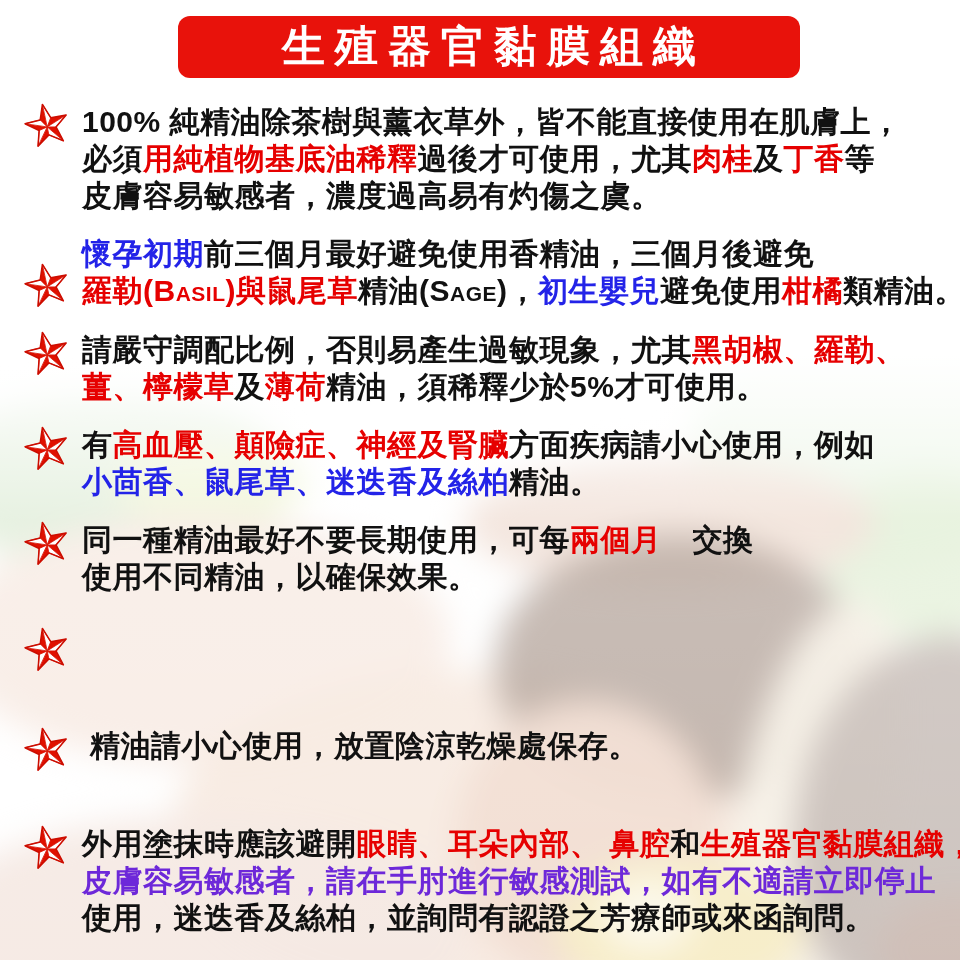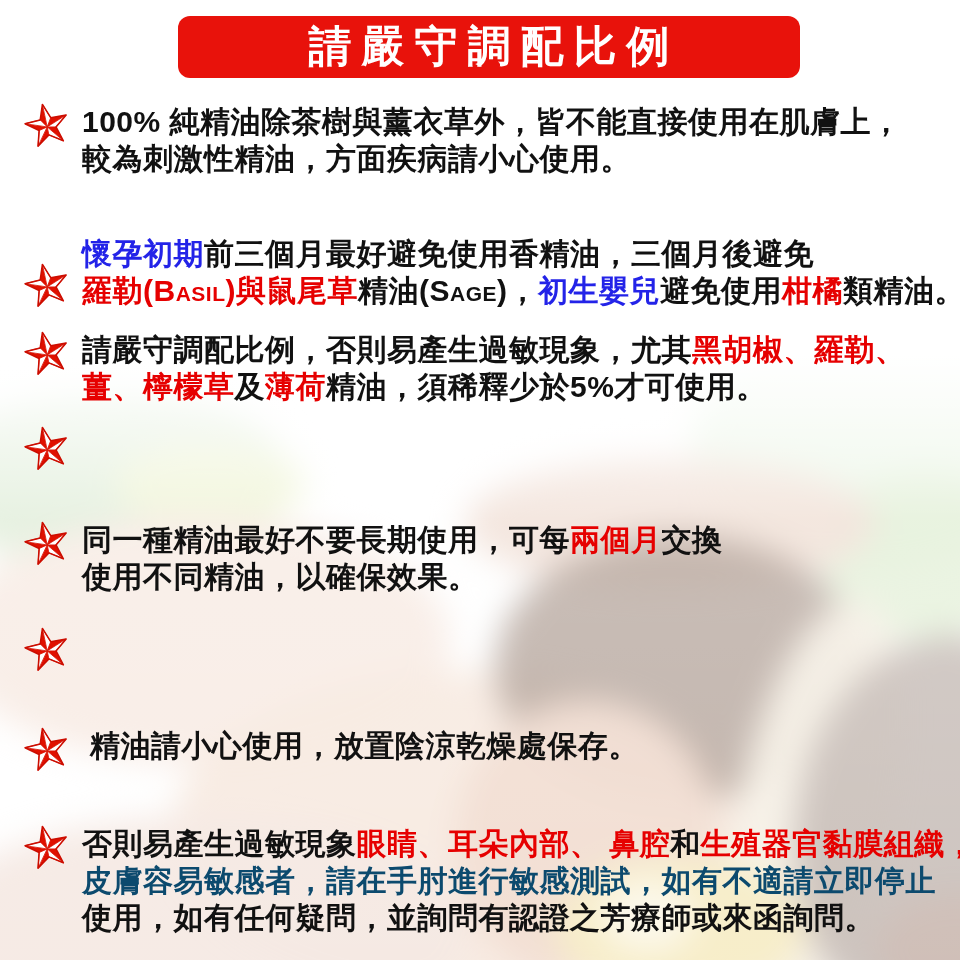--- a/index.html
+++ b/index.html
@@ -72,21 +72,21 @@
     <div class="blob b-face"></div>
     <div class="blob b-towel"></div>
     <div class="blob b-robe"></div>
     <div class="blob b-orchid"></div>
     <div class="blob b-orchid2"></div>
     <div class="blob b-wood"></div>
   </div>
   <div class="bg-overlay"></div>
 
   <div class="title-banner" style="background: rgb(232, 18, 11);">
-    <span style="color: rgb(255, 255, 255);">請嚴守調配比例</span>
+    <span style="color: rgb(255, 255, 255);">生殖器官黏膜組織</span>
   </div>
 
   <div class="bullets" id="bullets">
     <div class="bullet">
       <span class="star">
         <svg width="46" height="46" viewBox="0 0 48 48" aria-hidden="true">
           <g transform="rotate(-12 24 24)">
             <path d="M24,25 L18.4,16.3 L24,1 Z" fill="#e01000"></path>
             <path d="M24,25 L24,1 L29.6,16.3 Z" fill="#ffffff" stroke="#d40f00" stroke-width="0.8"></path>
             <path d="M24,25 L29.6,16.3 L45.9,16.9 Z" fill="#e01000"></path>
@@ -96,21 +96,22 @@
             <path d="M24,25 L24,33.5 L10.5,42.6 Z" fill="#e01000"></path>
             <path d="M24,25 L10.5,42.6 L15,26.9 Z" fill="#ffffff" stroke="#d40f00" stroke-width="0.8"></path>
             <path d="M24,25 L15,26.9 L2.1,16.9 Z" fill="#e01000"></path>
             <path d="M24,25 L2.1,16.9 L18.4,16.3 Z" fill="#ffffff" stroke="#d40f00" stroke-width="0.8"></path>
             <polygon points="24,1 29.6,16.3 45.9,16.9 33,26.9 37.5,42.6 24,33.5 10.5,42.6 15,26.9 2.1,16.9 18.4,16.3" fill="none" stroke="#cc0d00" stroke-width="1.6" stroke-linejoin="round"></polygon>
           </g>
         </svg>
       </span>
       <div class="bullet-text">
           <div class="line"><span style="color: rgb(17, 17, 17);">100% 純精油除茶樹與薰衣草外，皆不能直接使用在肌膚上，</span></div>
-          <div class="line"><span style="color: rgb(17, 17, 17);">較為刺激性精油，方面疾病請小心使用。</span></div>
+          <div class="line"><span style="color: rgb(17, 17, 17);">必須</span><span style="color: rgb(230, 0, 0);">用純植物基底油稀釋</span><span style="color: rgb(17, 17, 17);">過後才可使用，尤其</span><span style="color: rgb(230, 0, 0);">肉桂</span><span style="color: rgb(17, 17, 17);">及</span><span style="color: rgb(230, 0, 0);">丁香</span><span style="color: rgb(17, 17, 17);">等</span></div>
+          <div class="line"><span style="color: rgb(17, 17, 17);">皮膚容易敏感者，濃度過高易有灼傷之虞。</span></div>
         </div>
     </div>
 
     <div class="bullet">
       <span class="star">
         <svg width="46" height="46" viewBox="0 0 48 48" aria-hidden="true">
           <g transform="rotate(-12 24 24)">
             <path d="M24,25 L18.4,16.3 L24,1 Z" fill="#e01000"></path>
             <path d="M24,25 L24,1 L29.6,16.3 Z" fill="#ffffff" stroke="#d40f00" stroke-width="0.8"></path>
             <path d="M24,25 L29.6,16.3 L45.9,16.9 Z" fill="#e01000"></path>
@@ -166,42 +167,46 @@
             <path d="M24,25 L33,26.9 L37.5,42.6 Z" fill="#e01000"></path>
             <path d="M24,25 L37.5,42.6 L24,33.5 Z" fill="#ffffff" stroke="#d40f00" stroke-width="0.8"></path>
             <path d="M24,25 L24,33.5 L10.5,42.6 Z" fill="#e01000"></path>
             <path d="M24,25 L10.5,42.6 L15,26.9 Z" fill="#ffffff" stroke="#d40f00" stroke-width="0.8"></path>
             <path d="M24,25 L15,26.9 L2.1,16.9 Z" fill="#e01000"></path>
             <path d="M24,25 L2.1,16.9 L18.4,16.3 Z" fill="#ffffff" stroke="#d40f00" stroke-width="0.8"></path>
             <polygon points="24,1 29.6,16.3 45.9,16.9 33,26.9 37.5,42.6 24,33.5 10.5,42.6 15,26.9 2.1,16.9 18.4,16.3" fill="none" stroke="#cc0d00" stroke-width="1.6" stroke-linejoin="round"></polygon>
           </g>
         </svg>
       </span>
-    </div>
-
-    <div class="bullet">
-      <span class="star">
-        <svg width="46" height="46" viewBox="0 0 48 48" aria-hidden="true">
-          <g transform="rotate(-12 24 24)">
-            <path d="M24,25 L18.4,16.3 L24,1 Z" fill="#e01000"></path>
-            <path d="M24,25 L24,1 L29.6,16.3 Z" fill="#ffffff" stroke="#d40f00" stroke-width="0.8"></path>
-            <path d="M24,25 L29.6,16.3 L45.9,16.9 Z" fill="#e01000"></path>
-            <path d="M24,25 L45.9,16.9 L33,26.9 Z" fill="#ffffff" stroke="#d40f00" stroke-width="0.8"></path>
-            <path d="M24,25 L33,26.9 L37.5,42.6 Z" fill="#e01000"></path>
-            <path d="M24,25 L37.5,42.6 L24,33.5 Z" fill="#ffffff" stroke="#d40f00" stroke-width="0.8"></path>
-            <path d="M24,25 L24,33.5 L10.5,42.6 Z" fill="#e01000"></path>
-            <path d="M24,25 L10.5,42.6 L15,26.9 Z" fill="#ffffff" stroke="#d40f00" stroke-width="0.8"></path>
-            <path d="M24,25 L15,26.9 L2.1,16.9 Z" fill="#e01000"></path>
-            <path d="M24,25 L2.1,16.9 L18.4,16.3 Z" fill="#ffffff" stroke="#d40f00" stroke-width="0.8"></path>
-            <polygon points="24,1 29.6,16.3 45.9,16.9 33,26.9 37.5,42.6 24,33.5 10.5,42.6 15,26.9 2.1,16.9 18.4,16.3" fill="none" stroke="#cc0d00" stroke-width="1.6" stroke-linejoin="round"></polygon>
-          </g>
-        </svg>
-      </span>
-      <div class="bullet-text">
-          <div class="line"><span style="color: rgb(17, 17, 17);">同一種精油最好不要長期使用，可每</span><span style="color: rgb(230, 0, 0);">兩個月</span><span style="color: rgb(17, 17, 17);">交換</span></div>
+      <div class="bullet-text">
+          <div class="line"><span style="color: rgb(17, 17, 17);">有</span><span style="color: rgb(230, 0, 0);">高血壓、顛險症、神經及腎臟</span><span style="color: rgb(17, 17, 17);">方面疾病請小心使用，例如</span></div>
+          <div class="line"><span style="color: rgb(35, 35, 232);">小茴香、鼠尾草、迷迭香及絲柏</span><span style="color: rgb(17, 17, 17);">精油。</span></div>
+        </div>
+    </div>
+
+    <div class="bullet">
+      <span class="star">
+        <svg width="46" height="46" viewBox="0 0 48 48" aria-hidden="true">
+          <g transform="rotate(-12 24 24)">
+            <path d="M24,25 L18.4,16.3 L24,1 Z" fill="#e01000"></path>
+            <path d="M24,25 L24,1 L29.6,16.3 Z" fill="#ffffff" stroke="#d40f00" stroke-width="0.8"></path>
+            <path d="M24,25 L29.6,16.3 L45.9,16.9 Z" fill="#e01000"></path>
+            <path d="M24,25 L45.9,16.9 L33,26.9 Z" fill="#ffffff" stroke="#d40f00" stroke-width="0.8"></path>
+            <path d="M24,25 L33,26.9 L37.5,42.6 Z" fill="#e01000"></path>
+            <path d="M24,25 L37.5,42.6 L24,33.5 Z" fill="#ffffff" stroke="#d40f00" stroke-width="0.8"></path>
+            <path d="M24,25 L24,33.5 L10.5,42.6 Z" fill="#e01000"></path>
+            <path d="M24,25 L10.5,42.6 L15,26.9 Z" fill="#ffffff" stroke="#d40f00" stroke-width="0.8"></path>
+            <path d="M24,25 L15,26.9 L2.1,16.9 Z" fill="#e01000"></path>
+            <path d="M24,25 L2.1,16.9 L18.4,16.3 Z" fill="#ffffff" stroke="#d40f00" stroke-width="0.8"></path>
+            <polygon points="24,1 29.6,16.3 45.9,16.9 33,26.9 37.5,42.6 24,33.5 10.5,42.6 15,26.9 2.1,16.9 18.4,16.3" fill="none" stroke="#cc0d00" stroke-width="1.6" stroke-linejoin="round"></polygon>
+          </g>
+        </svg>
+      </span>
+      <div class="bullet-text">
+          <div class="line"><span style="color: rgb(17, 17, 17);">同一種精油最好不要長期使用，可每</span><span style="color: rgb(230, 0, 0);">兩個月</span><span style="color: rgb(17, 17, 17); margin-left: 31px;">交換</span></div>
           <div class="line"><span style="color: rgb(17, 17, 17);">使用不同精油，以確保效果。</span></div>
         </div>
     </div>
 
     <div class="bullet">
       <span class="star">
         <svg width="46" height="46" viewBox="0 0 48 48" aria-hidden="true">
           <g transform="rotate(-12 24 24)">
             <path d="M24,25 L18.4,16.3 L24,1 Z" fill="#e01000"></path>
             <path d="M24,25 L24,1 L29.6,16.3 Z" fill="#ffffff" stroke="#d40f00" stroke-width="0.8"></path>
@@ -254,20 +259,20 @@
             <path d="M24,25 L37.5,42.6 L24,33.5 Z" fill="#ffffff" stroke="#d40f00" stroke-width="0.8"></path>
             <path d="M24,25 L24,33.5 L10.5,42.6 Z" fill="#e01000"></path>
             <path d="M24,25 L10.5,42.6 L15,26.9 Z" fill="#ffffff" stroke="#d40f00" stroke-width="0.8"></path>
             <path d="M24,25 L15,26.9 L2.1,16.9 Z" fill="#e01000"></path>
             <path d="M24,25 L2.1,16.9 L18.4,16.3 Z" fill="#ffffff" stroke="#d40f00" stroke-width="0.8"></path>
             <polygon points="24,1 29.6,16.3 45.9,16.9 33,26.9 37.5,42.6 24,33.5 10.5,42.6 15,26.9 2.1,16.9 18.4,16.3" fill="none" stroke="#cc0d00" stroke-width="1.6" stroke-linejoin="round"></polygon>
           </g>
         </svg>
       </span>
       <div class="bullet-text">
-          <div class="line"><span style="color: rgb(17, 17, 17);">否則易產生過敏現象</span><span style="color: rgb(230, 0, 0); text-align: center;">眼睛、耳朵內部、 鼻腔</span><span style="color: rgb(17, 17, 17);">和</span><span style="color: rgb(230, 0, 0);">生殖器官黏膜組織，</span></div>
-          <div class="line"><span style="color: #0c4a6e;">皮膚容易敏感者，請在手肘進行敏感測試，如有不適請立即停止</span></div>
-          <div class="line"><span style="color: rgb(17, 17, 17);">使用，如有任何疑問，並詢問有認證之芳療師或來函詢問。</span></div>
+          <div class="line"><span style="color: rgb(17, 17, 17);">外用塗抹時應該避開</span><span style="color: rgb(230, 0, 0); text-align: center;">眼睛、耳朵內部、 鼻腔</span><span style="color: rgb(17, 17, 17);">和</span><span style="color: rgb(230, 0, 0);">生殖器官黏膜組織，</span></div>
+          <div class="line"><span style="color: #6d28d9;">皮膚容易敏感者，請在手肘進行敏感測試，如有不適請立即停止</span></div>
+          <div class="line"><span style="color: rgb(17, 17, 17);">使用，迷迭香及絲柏，並詢問有認證之芳療師或來函詢問。</span></div>
         </div>
     </div>
   </div>
 
 </div>
 
 </body></html>

